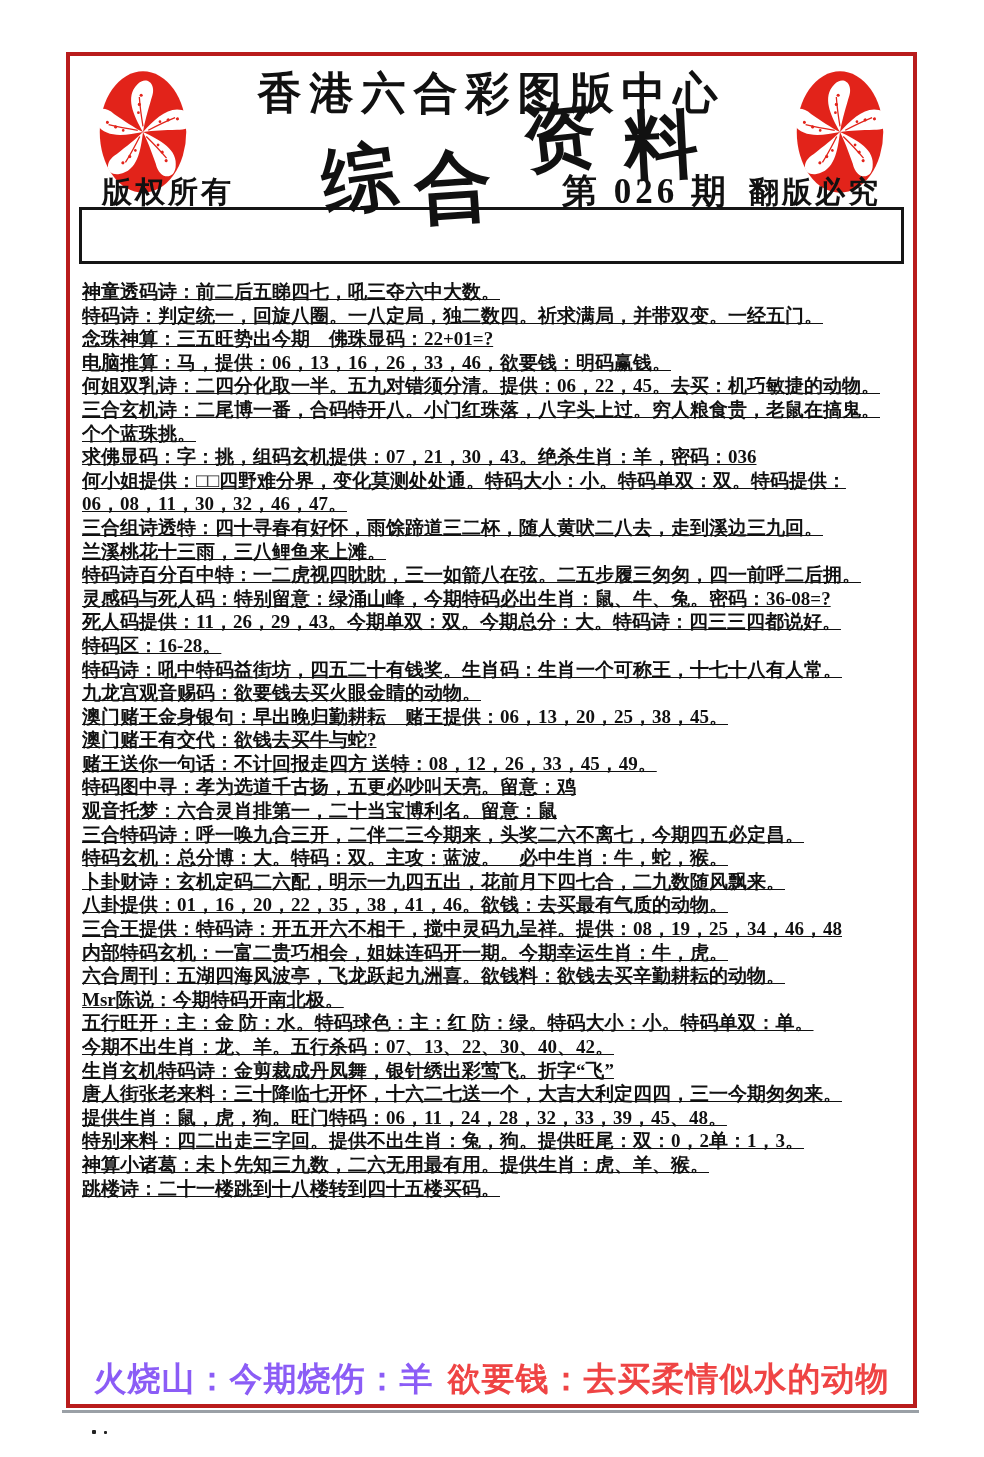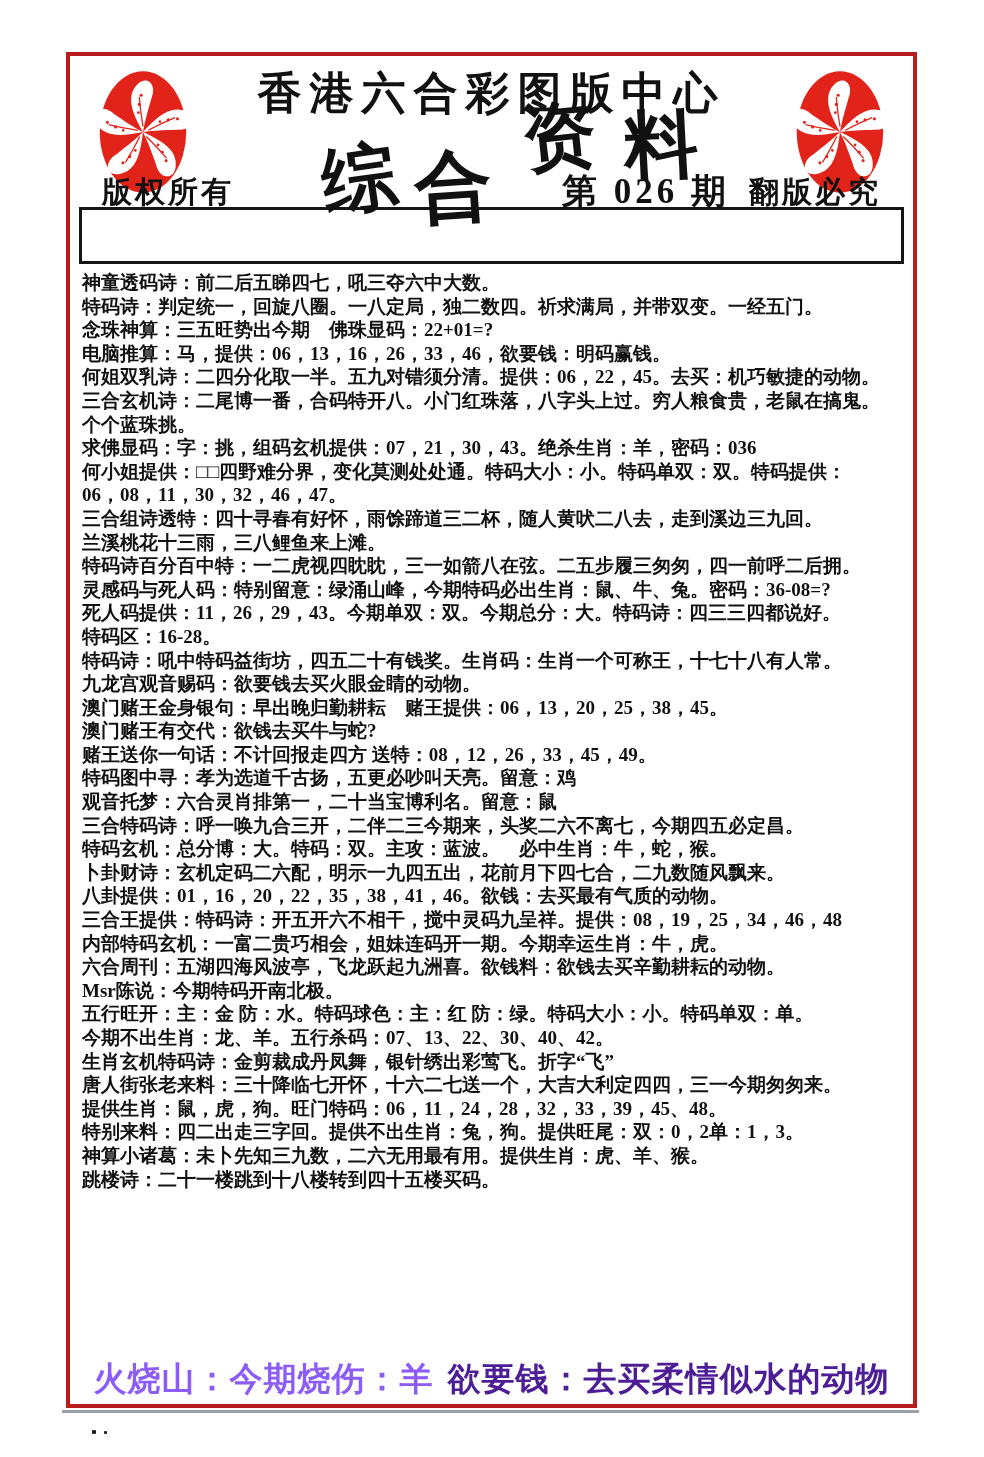--- a/index.html
+++ b/index.html
@@ -20,21 +20,21 @@
   #sub-c0{left:252px;top:86px;transform:rotate(-8deg);}
   #sub-c1{left:346px;top:94px;transform:rotate(-4deg) scale(1.04);}
   #sub-c2{left:452px;top:44px;transform:rotate(-6deg);}
   #sub-c3{left:554px;top:52px;transform:rotate(-3deg);}
   #issue-number{position:absolute;left:492px;top:112px;font-size:35px;font-weight:900;letter-spacing:4px;white-space:nowrap;}
   #copyright-left{position:absolute;left:32px;top:116px;font-size:30px;font-weight:900;letter-spacing:3px;}
   #copyright-right{position:absolute;right:32px;top:116px;font-size:30px;font-weight:900;letter-spacing:3px;}
   
   #notice-box{margin:0 9px;height:51px;border:3px solid #151515;background:#fff;}
   
-  #body-text{padding:7px 8px 0 12px;}
+  #body-text{padding:16px 8px 0 12px;text-decoration:underline;}
   #body-text .line{font-size:19px;font-weight:700;line-height:23.6px;white-space:nowrap;overflow:hidden;}
   
   #humor{padding:8px 8px 0 12px;}
   #humor .h-title{font-size:19px;font-weight:700;line-height:26px;white-space:nowrap;}
   #humor .line{font-size:19px;font-weight:700;line-height:25.5px;white-space:nowrap;overflow:hidden;}
   
   #footer-banner{position:absolute;left:0;right:0;bottom:2px;text-align:center;
                  font-size:33px;font-weight:900;letter-spacing:1px;white-space:nowrap;}
   #footer-banner .gap{display:inline-block;width:14px;}
   
@@ -136,21 +136,21 @@
         <div class="line">生肖玄机特码诗：金剪裁成丹凤舞，银针绣出彩莺飞。折字“飞”</div>
         <div class="line">唐人街张老来料：三十降临七开怀，十六二七送一个，大吉大利定四四，三一今期匆匆来。</div>
         <div class="line">提供生肖：鼠，虎，狗。旺门特码：06，11，24，28，32，33，39，45、48。</div>
         <div class="line">特别来料：四二出走三字回。提供不出生肖：兔，狗。提供旺尾：双：0，2单：1，3。</div>
         <div class="line">神算小诸葛：未卜先知三九数，二六无用最有用。提供生肖：虎、羊、猴。</div>
         <div class="line">跳楼诗：二十一楼跳到十八楼转到四十五楼买码。</div>
       </div>
 
 
     <div id="footer-banner">
-      <span style="color: #8b5cf6;">火烧山：今期烧伤：羊</span><span class="gap"></span><span style="color: #4c1d95;">欲要钱：去买柔情似水的动物</span>
+      <span style="color: #8b5cf6;">火烧山：今期烧伤：羊</span><span class="gap"></span><span style="color: #ef4444;">欲要钱：去买柔情似水的动物</span>
     </div>
 
   </div>
 
   <div id="underline"></div>
   <div id="dot1" class="dot"></div>
   <div id="dot2" class="dot"></div>
 
 </div>
 

